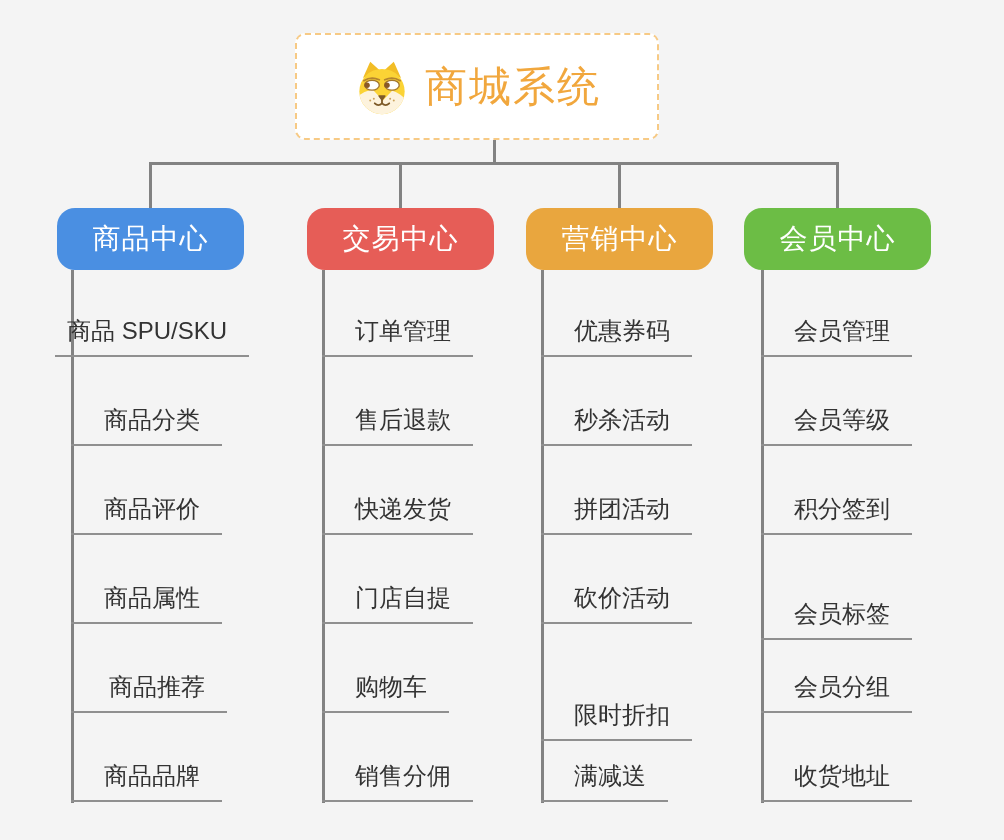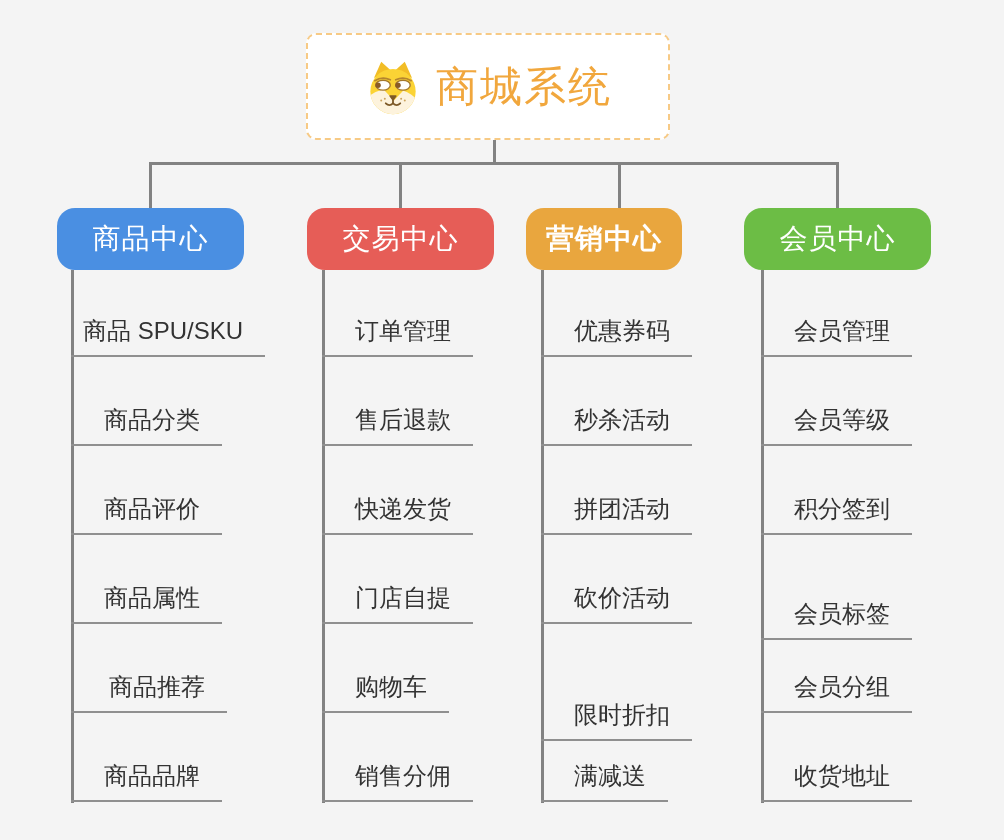--- a/index.html
+++ b/index.html
@@ -16,21 +16,21 @@
     font-family:"Liberation Sans","DejaVu Sans",sans-serif;
   }
   #canvas{
     position:relative;
     width:1004px;height:840px;
     background:var(--background);
     overflow:hidden;
   }
   .conn{position:absolute;background:var(--connector);}
   .root{
-    position:absolute;left:306px;top:33px;width:364px;height:107px;
+    position:absolute;left:295px;top:33px;width:364px;height:107px;
     background:#ffffff;border:2px dashed var(--root-border);border-radius:10px;
     display:flex;align-items:center;justify-content:center;gap:14px;
     box-sizing:border-box;
   }
   .root-title{
     font-size:42px;color:var(--root-title);letter-spacing:2px;white-space:nowrap;
   }
   .root-icon{display:flex;align-items:center;}
   .branch{
     position:absolute;border-radius:18px;
@@ -80,37 +80,37 @@
           <circle cx="41" cy="45" r="1.1" fill="#caa35c"></circle>
       </svg>
     </span>
     <span class="root-title">商城系统</span>
   </div>
 <div class="conn" style="left: 492.5px; top: 140px; width: 3px; height: 25px;"></div>
     <div class="conn" style="left: 150.5px; top: 162px; width: 687px; height: 3px;"></div>
     <div class="conn" style="left: 149px; top: 162px; width: 3px; height: 46px;"></div>
     <div class="branch" style="left: 57px; top: 208px; width: 187px; height: 62px; background: rgb(74, 143, 226);">商品中心</div>
     <div class="conn" style="left: 71px; top: 270px; width: 2.5px; height: 532.5px;"></div>
-    <div class="child" style="left: 71px; top: 315px; padding-left: 12px;">商品 SPU/SKU</div>
+    <div class="child" style="left: 55px; top: 315px; padding-left: 12px;">商品 SPU/SKU</div>
     <div class="child" style="left: 71px; top: 404px;">商品分类</div>
     <div class="child" style="left: 71px; top: 493px;">商品评价</div>
     <div class="child" style="left: 71px; top: 582px;">商品属性</div>
     <div class="child" style="left: 71px; top: 671px; padding-left: 38px;">商品推荐</div>
     <div class="child" style="left: 71px; top: 760px;">商品品牌</div>
     <div class="conn" style="left: 399px; top: 162px; width: 3px; height: 46px;"></div>
     <div class="branch" style="left: 307px; top: 208px; width: 187px; height: 62px; background: rgb(230, 93, 87);">交易中心</div>
     <div class="conn" style="left: 322px; top: 270px; width: 2.5px; height: 532.5px;"></div>
     <div class="child" style="left: 322px; top: 315px;">订单管理</div>
     <div class="child" style="left: 322px; top: 404px;">售后退款</div>
     <div class="child" style="left: 322px; top: 493px;">快递发货</div>
     <div class="child" style="left: 322px; top: 582px;">门店自提</div>
     <div class="child" style="left: 322px; top: 671px;">购物车</div>
     <div class="child" style="left: 322px; top: 760px;">销售分佣</div>
     <div class="conn" style="left: 618px; top: 162px; width: 3px; height: 46px;"></div>
-    <div class="branch" style="left: 526px; top: 208px; width: 156px; height: 62px; background: rgb(233, 166, 62); font-weight: bold;">营销中心</div>
+    <div class="branch" style="left: 526px; top: 208px; width: 187px; height: 62px; background: rgb(233, 166, 62);">营销中心</div>
     <div class="conn" style="left: 541px; top: 270px; width: 2.5px; height: 532.5px;"></div>
     <div class="child" style="left: 541px; top: 315px;">优惠券码</div>
     <div class="child" style="left: 541px; top: 404px;">秒杀活动</div>
     <div class="child" style="left: 541px; top: 493px;">拼团活动</div>
     <div class="child" style="left: 541px; top: 582px;">砍价活动</div>
     <div class="child" style="left: 541px; top: 671px; margin-top: 28px;">限时折扣</div>
     <div class="child" style="left: 541px; top: 760px;">满减送</div>
     <div class="conn" style="left: 836px; top: 162px; width: 3px; height: 46px;"></div>
     <div class="branch" style="left: 744px; top: 208px; width: 187px; height: 62px; background: rgb(108, 189, 69);">会员中心</div>
     <div class="conn" style="left: 761px; top: 270px; width: 2.5px; height: 532.5px;"></div>

